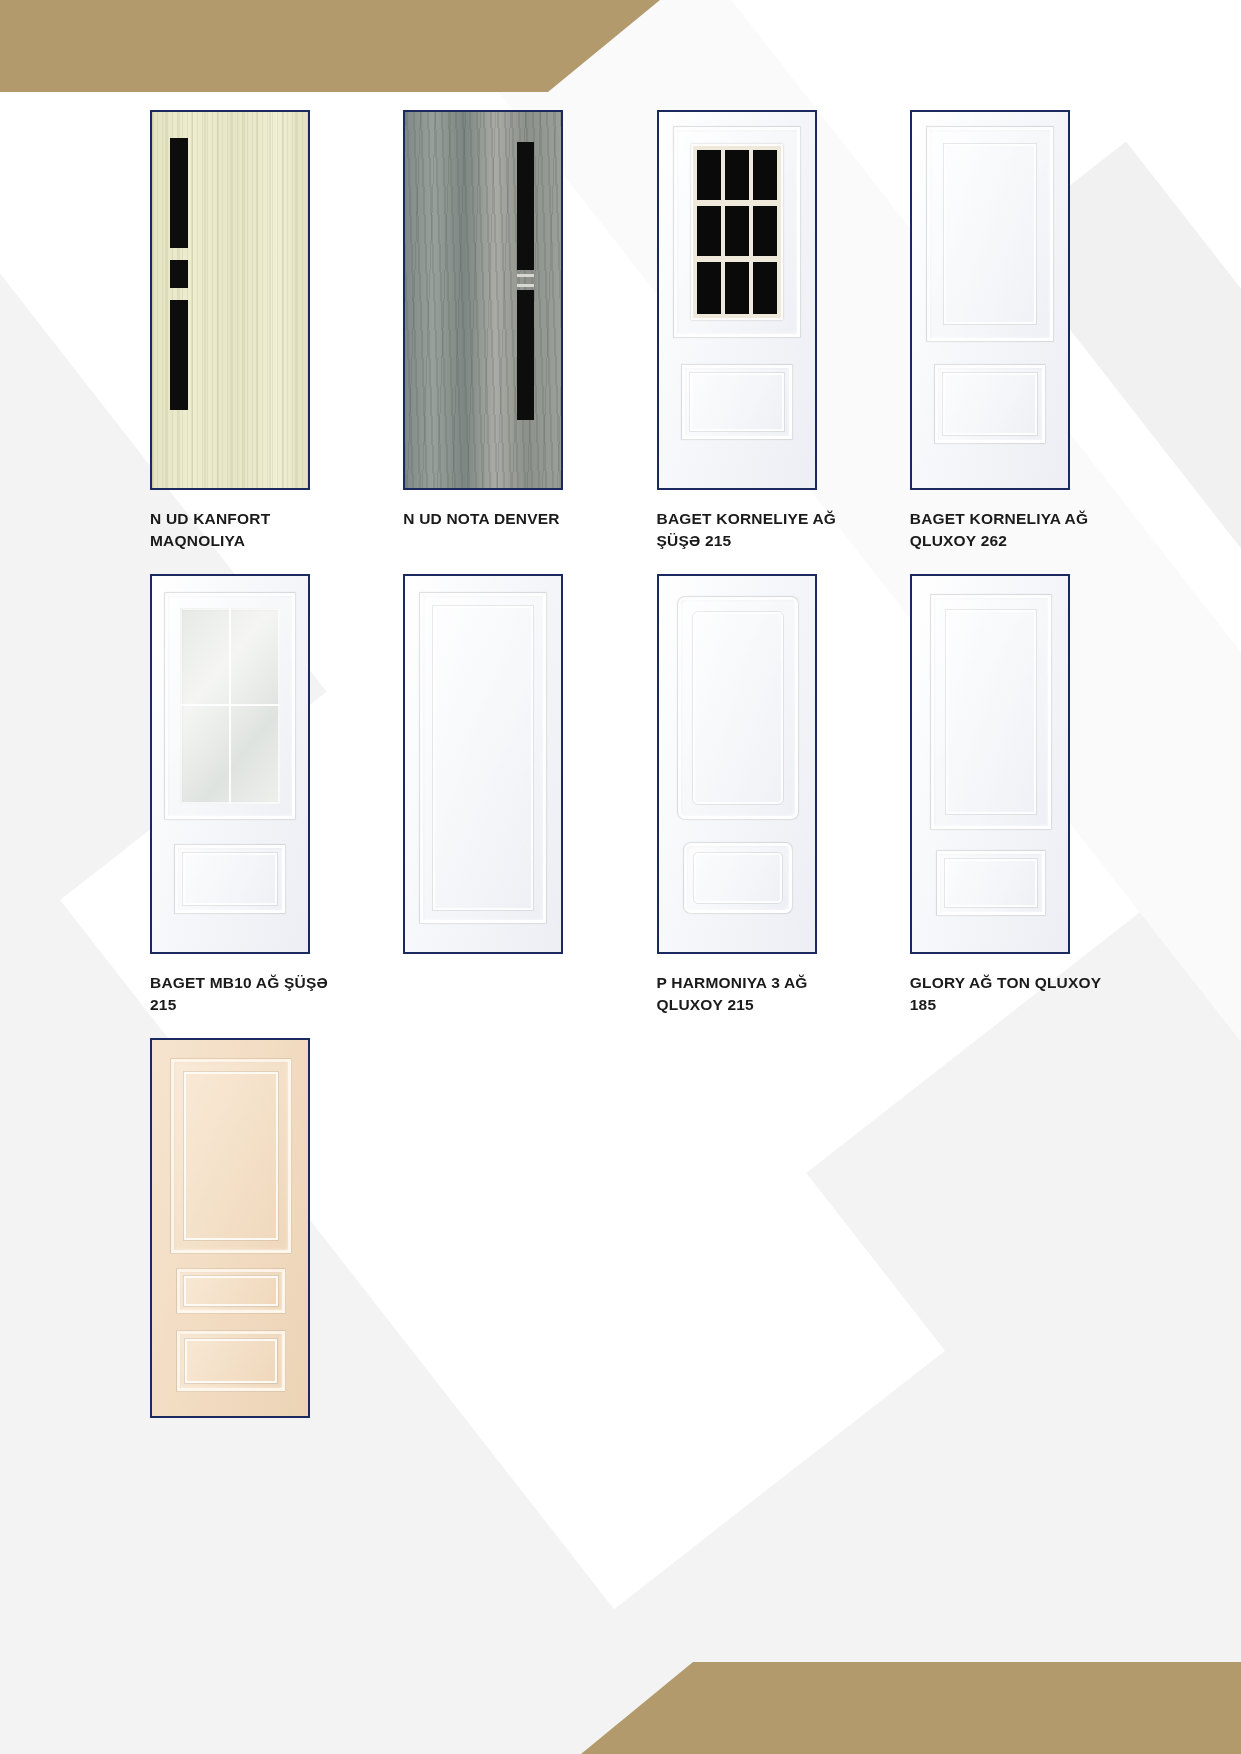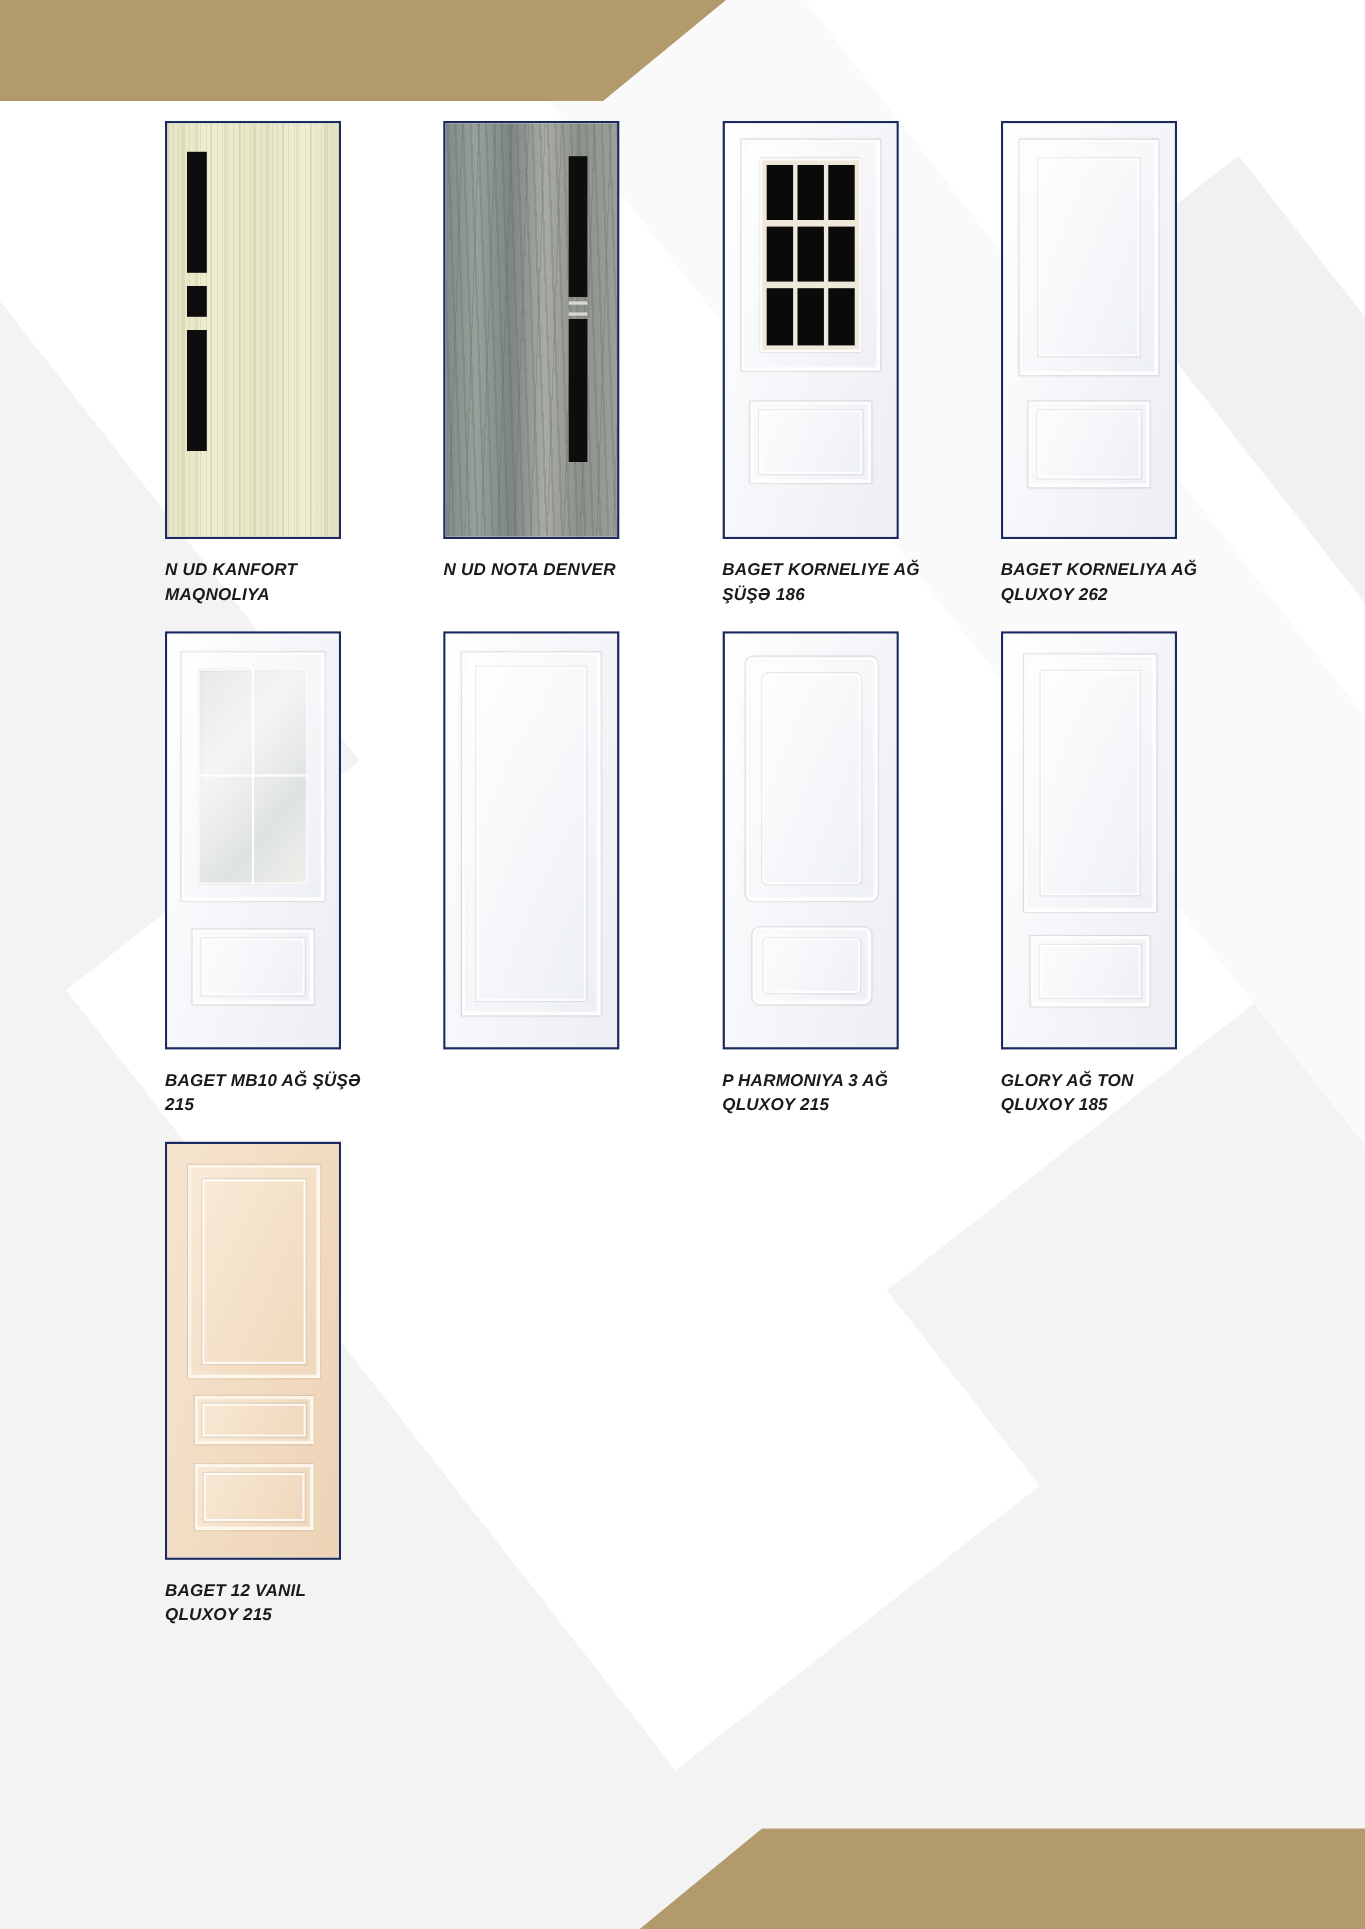--- a/index.html
+++ b/index.html
@@ -48,21 +48,20 @@
     height: 92px;
     background: #b29a6c;
     clip-path: polygon(112px 0, 660px 0, 660px 92px, 0 92px);
   }
 
   
   .sheet {
     position: absolute;
     inset: 0;
     padding: 110px 140px 56px 150px;
-    font-style: italic;
   }
   .grid {
     display: grid;
     grid-template-columns: repeat(4, 1fr);
     row-gap: 6px;
     column-gap: 62px;
   }
   .cell {
     display: flex;
     flex-direction: column;
@@ -226,21 +225,21 @@
         <div class="lattice-cell" style="left:38px;top:94px;width:24px;height:50px;"></div>
         <div class="lattice-cell" style="left:66px;top:94px;width:24px;height:50px;"></div>
         <div class="lattice-cell" style="left:94px;top:94px;width:24px;height:50px;"></div>
         <div class="lattice-cell" style="left:38px;top:150px;width:24px;height:52px;"></div>
         <div class="lattice-cell" style="left:66px;top:150px;width:24px;height:52px;"></div>
         <div class="lattice-cell" style="left:94px;top:150px;width:24px;height:52px;"></div>
         <div class="panel" style="left:22px;top:252px;width:112px;height:76px;">
           <div class="panel-inner"></div>
         </div>
       </div>
-      <div class="door-label">BAGET KORNELIYE AĞ ŞÜŞƏ 186</div>
+      <div class="door-label">BAGET KORNELIYE AĞ ŞÜŞƏ 215</div>
     </div>
 
     <div class="cell">
       <div class="door-frame">
         <div class="slab paint-white"></div>
         <div class="panel" style="left:14px;top:14px;width:128px;height:216px;">
           <div class="panel-inner" style="inset:16px;"></div>
         </div>
         <div class="panel" style="left:22px;top:252px;width:112px;height:80px;">
           <div class="panel-inner"></div>
@@ -307,17 +306,16 @@
         <div class="panel vanil" style="left:18px;top:18px;width:122px;height:196px;">
           <div class="panel-inner" style="inset:12px;"></div>
         </div>
         <div class="panel vanil" style="left:24px;top:228px;width:110px;height:46px;">
           <div class="panel-inner" style="inset:6px;"></div>
         </div>
         <div class="panel vanil" style="left:24px;top:290px;width:110px;height:62px;">
           <div class="panel-inner" style="inset:7px;"></div>
         </div>
       </div>
-      <div class="door-label">BAGET 12 VANIL QLUXOY 215</div>
     </div>
 
   </div>
 </div>
 
 </body></html>

